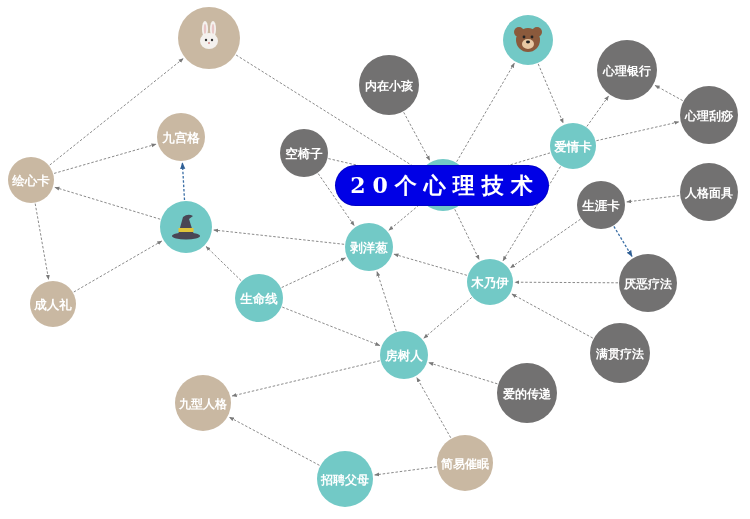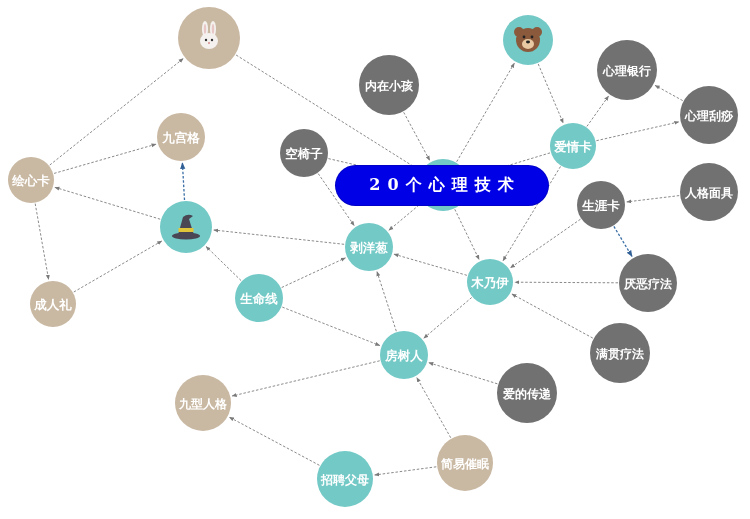--- a/index.html
+++ b/index.html
@@ -8,21 +8,21 @@
   svg { position: absolute; left: 0; top: 0; }
   .node-label { font-family: "DejaVu Sans", sans-serif; font-weight: bold; fill: #ffffff; }
   .title-pill {
     position: absolute; left: 336px; top: 166px; width: 212px; height: 39px;
     border-radius: 20px; background: #0000e6;
     box-shadow: 0 0 0 1px #0000c8;
     display: flex; align-items: center; justify-content: center;
   }
   .title-text {
     color: #ffffff; font-family: "DejaVu Serif", serif; font-weight: bold;
-    font-size: 16px; letter-spacing: 7px; white-space: nowrap; padding-left: 6px;
+    font-size: 22px; letter-spacing: 7px; white-space: nowrap; padding-left: 6px;
   }
 </style>
 </head>
 <body>
 
 <div id="canvas">
   <svg id="diagram" width="750" height="519" viewBox="0 0 750 519">
     <defs>
       <marker id="arrow-gray" viewBox="0 0 10 10" refX="9" refY="5" markerWidth="5" markerHeight="5" orient="auto-start-reverse">
         <path d="M0,1 L10,5 L0,9 z" fill="#7a7a7a"></path>

